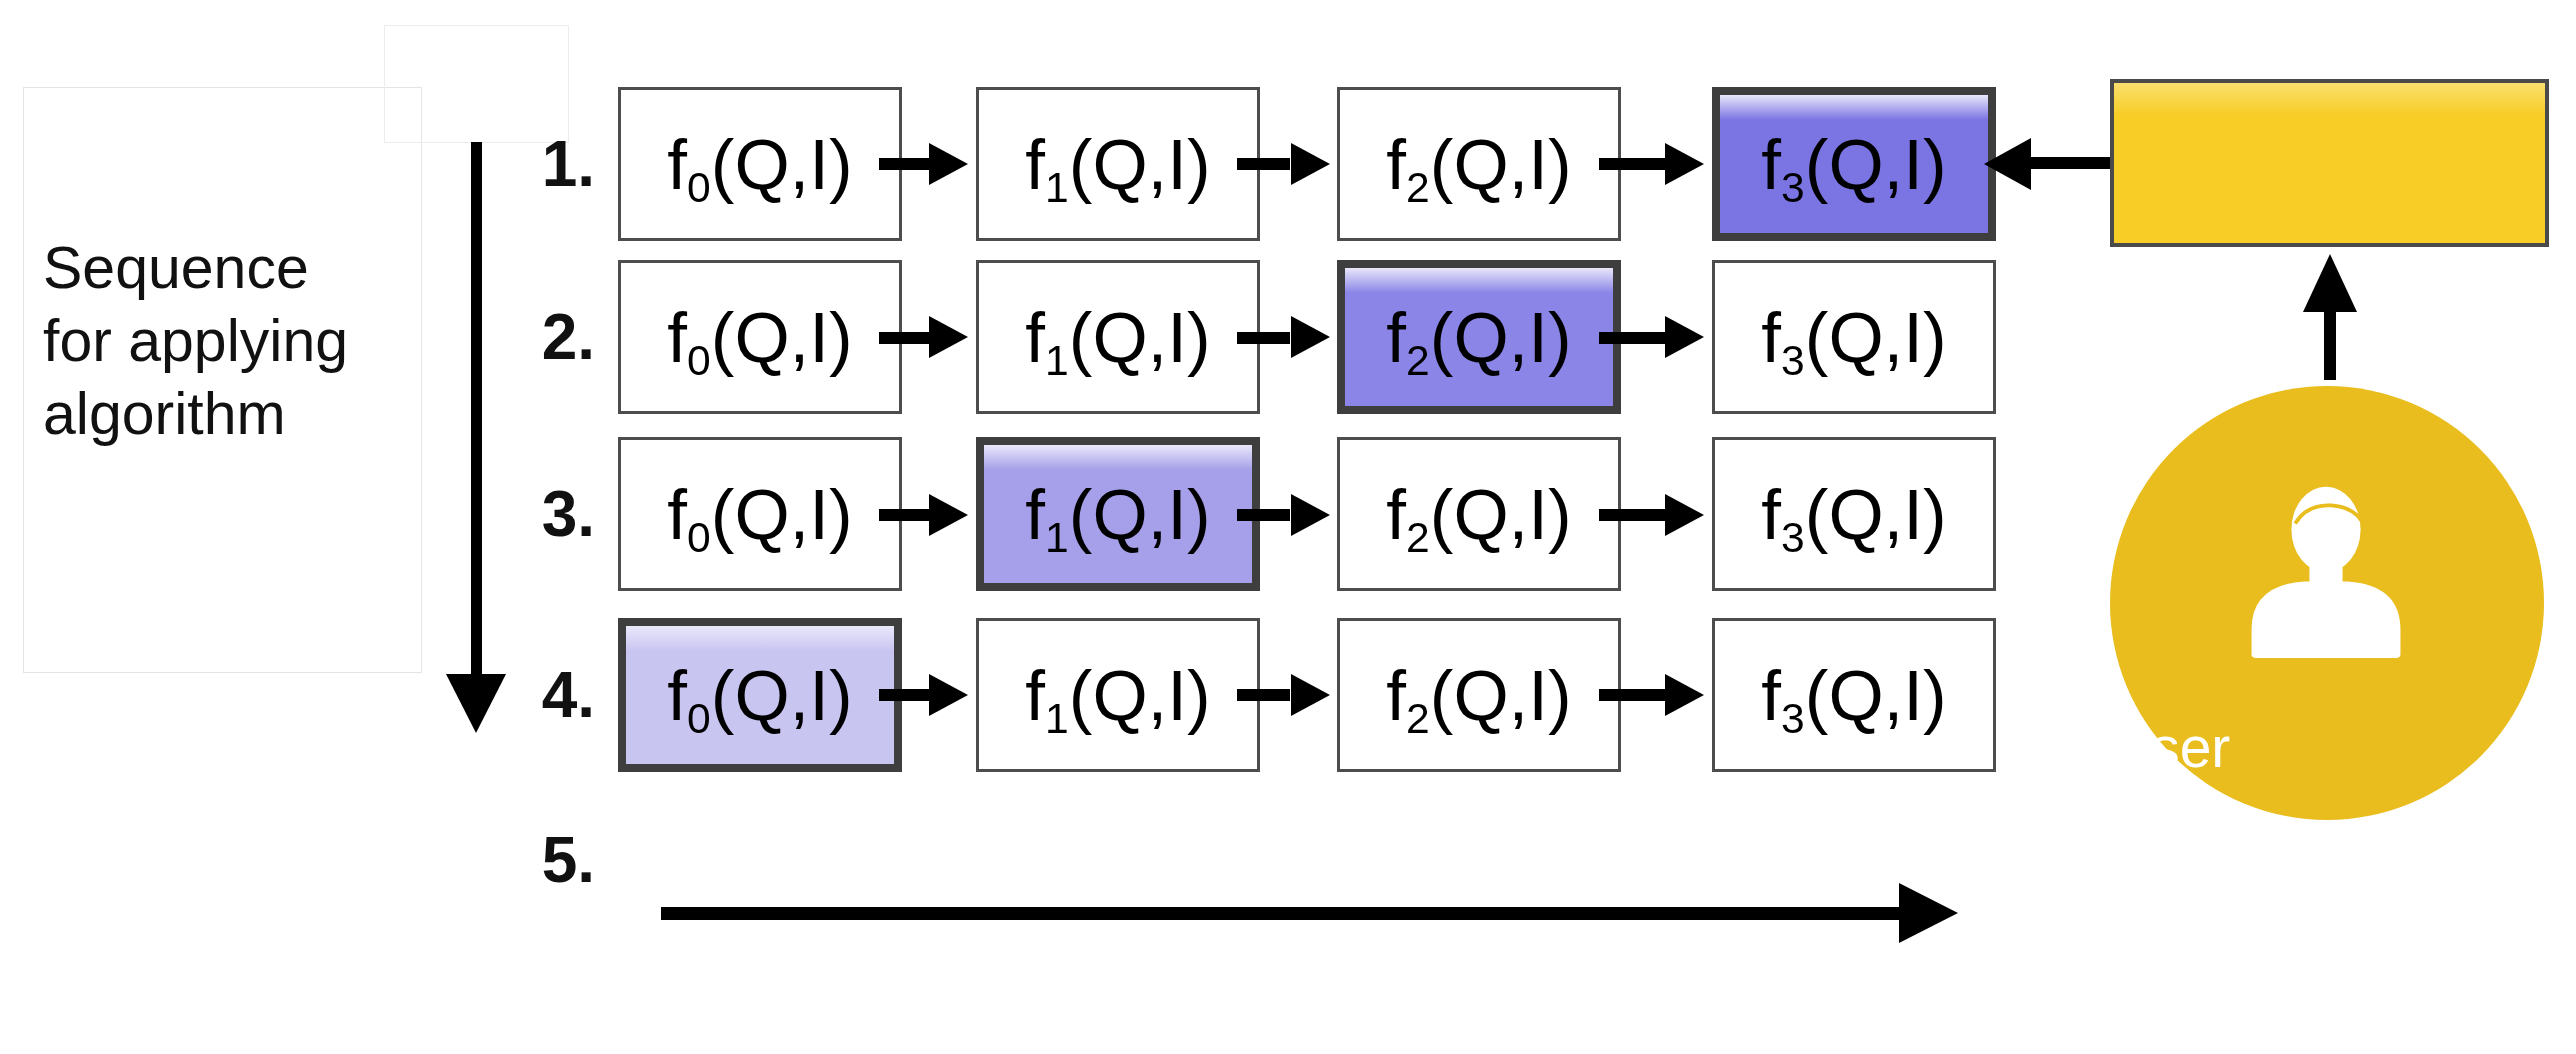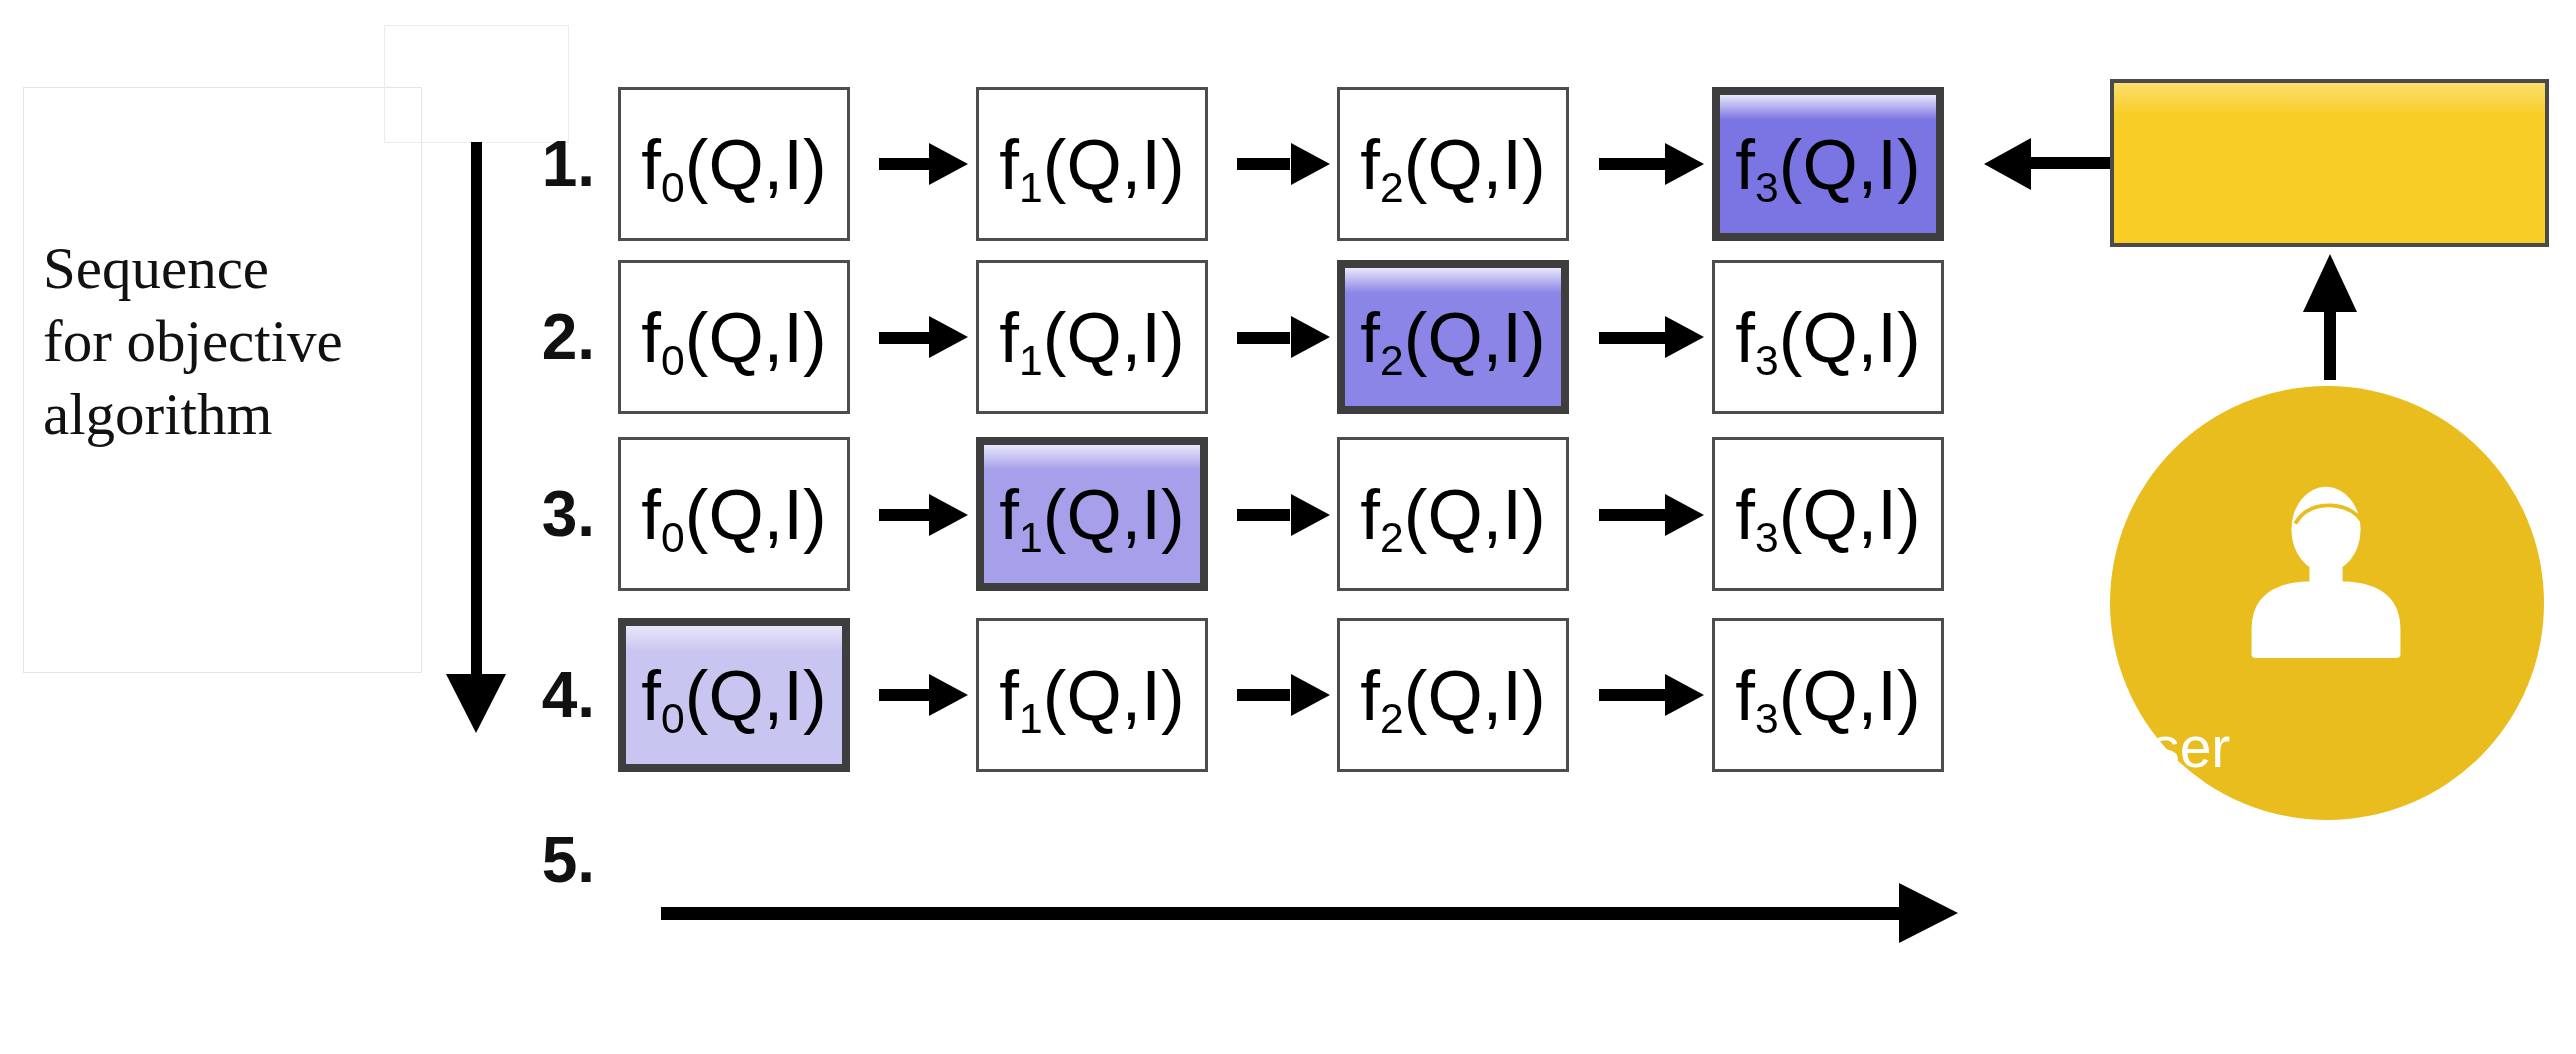--- a/index.html
+++ b/index.html
@@ -22,38 +22,38 @@
   .bg-artifact {
     left: 384px; top: 25px; width: 183px; height: 116px;
     background: transparent; border: 1.5px solid #ececec;
   }
 
   
   .seq-caption {
     left: 43px; top: 232px; width: 392px;
     font-size: 59px; line-height: 73px; letter-spacing: 0px;
   }
-  .seq-caption span { display: block; font-family: Liberation Serif, serif; }
+  .seq-caption span { display: block; }
 
   
   .varrow-shaft { left: 471px; top: 142px; width: 11.3px; height: 533px; background: #000; }
   .varrow-head  { left: 446px; top: 674px; width: 0; height: 0;
                   border-left: 30px solid transparent; border-right: 30px solid transparent;
                   border-top: 59px solid #000; }
 
   
   .rownum {
     left: 422px; width: 173px; height: 154px;
     line-height: 154px; text-align: right;
     font-size: 64px; font-weight: bold;
   }
 
   
   .fbox {
-    width: 232px; height: 154px;
+    width: 284px; height: 154px;
     box-sizing: border-box;
     background: #ffffff;
     border: 3.8px solid #4d4d4d;
     display: flex; align-items: center; justify-content: center;
   }
   .fbox.hl {
     border: 8.3px solid #3e3e3e;
     background: linear-gradient(180deg, #e9e7fb 0%, var(--hl) 18%, var(--hl) 100%);
   }
   .flabel { font-size: 71px; color: #000; white-space: nowrap; }
@@ -111,21 +111,21 @@
 </head>
 <body>
 
 <div class="canvas">
 
   <div class="abs bg-panel"></div>
   <div class="abs bg-artifact"></div>
 
   <div class="abs seq-caption">
     <span>Sequence</span>
-    <span>for objective</span>
+    <span>for applying</span>
     <span>algorithm</span>
   </div>
 
   <div class="abs varrow-shaft"></div>
   <div class="abs varrow-head"></div>
 
   <div id="rows">
       <div class="abs rownum" style="top: 87px;">1.</div>
       <div class="abs fbox" style="left: 618px; top: 87px;">
         <span class="flabel">f<sub>0</sub>(Q,I)</span>

